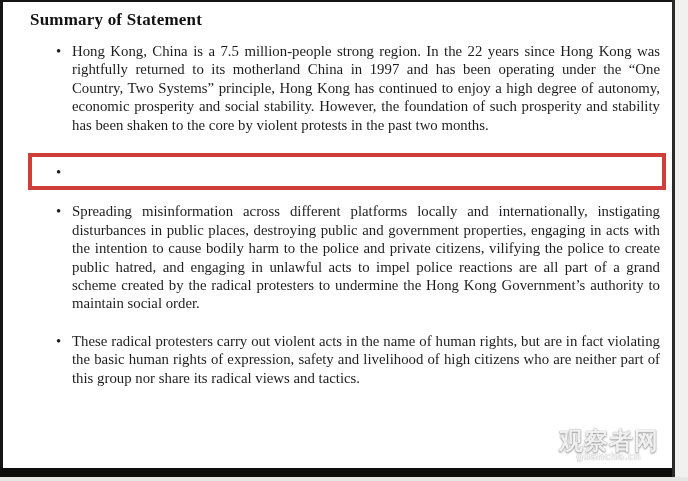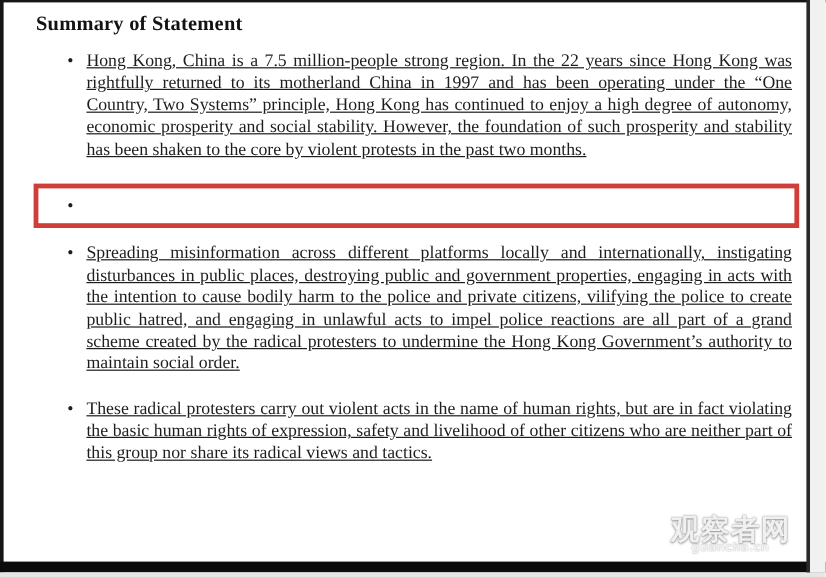--- a/index.html
+++ b/index.html
@@ -18,21 +18,21 @@
     color:#121212;
   }
 
   .bullets {
     position:absolute; left:56px; top:42px; width:604px;
     margin:0; padding:0; list-style:none;
     font-size:14.8px; line-height:18.4px;
   }
   .bullet-item { display:flex; margin-bottom:19px; }
   .marker { flex:0 0 16px; line-height:18.4px; }
-  .btext { flex:1; text-align:justify;text-decoration:underline; }
+  .btext { flex:1; text-align:justify; }
 
   .bullet-item.highlighted {
     border:4px solid var(--hl,#cf3e38);
     margin-left:-28px; margin-right:-6px; margin-bottom:12px;
     padding:6px 6px 5px 24px;
   }
 
   
   .edge-top    { position:absolute; left:0; top:0; width:100%; height:2px; background:#151515; z-index:5; }
   .edge-left   { position:absolute; left:0; top:0; width:3px; height:477px; background:#151515; z-index:5; }
@@ -72,21 +72,21 @@
       </li>
       <li class="bullet-item highlighted">
         <span class="marker">•</span>
       </li>
       <li class="bullet-item">
         <span class="marker">•</span>
         <div class="btext">Spreading misinformation across different platforms locally and internationally, instigating disturbances in public places, destroying public and government properties, engaging in acts with the intention to cause bodily harm to the police and private citizens, vilifying the police to create public hatred, and engaging in unlawful acts to impel police reactions are all part of a grand scheme created by the radical protesters to undermine the Hong Kong Government’s authority to maintain social order.</div>
       </li>
       <li class="bullet-item">
         <span class="marker">•</span>
-        <div class="btext">These radical protesters carry out violent acts in the name of human rights, but are in fact violating the basic human rights of expression, safety and livelihood of other citizens who are neither part of this group nor share its radical views and tactics.</div>
+        <div class="btext">These radical protesters carry out violent acts in the name of human rights, but are in fact violating the basic human rights of expression, safety and livelihood of high citizens who are neither part of this group nor share its radical views and tactics.</div>
       </li>
     </ul>
 
   <div class="watermark">
     <div class="wm-cn">观察者网</div>
     <div class="wm-url">guancha.cn</div>
   </div>
 
   <div class="edge-top"></div>
   <div class="edge-left"></div>

